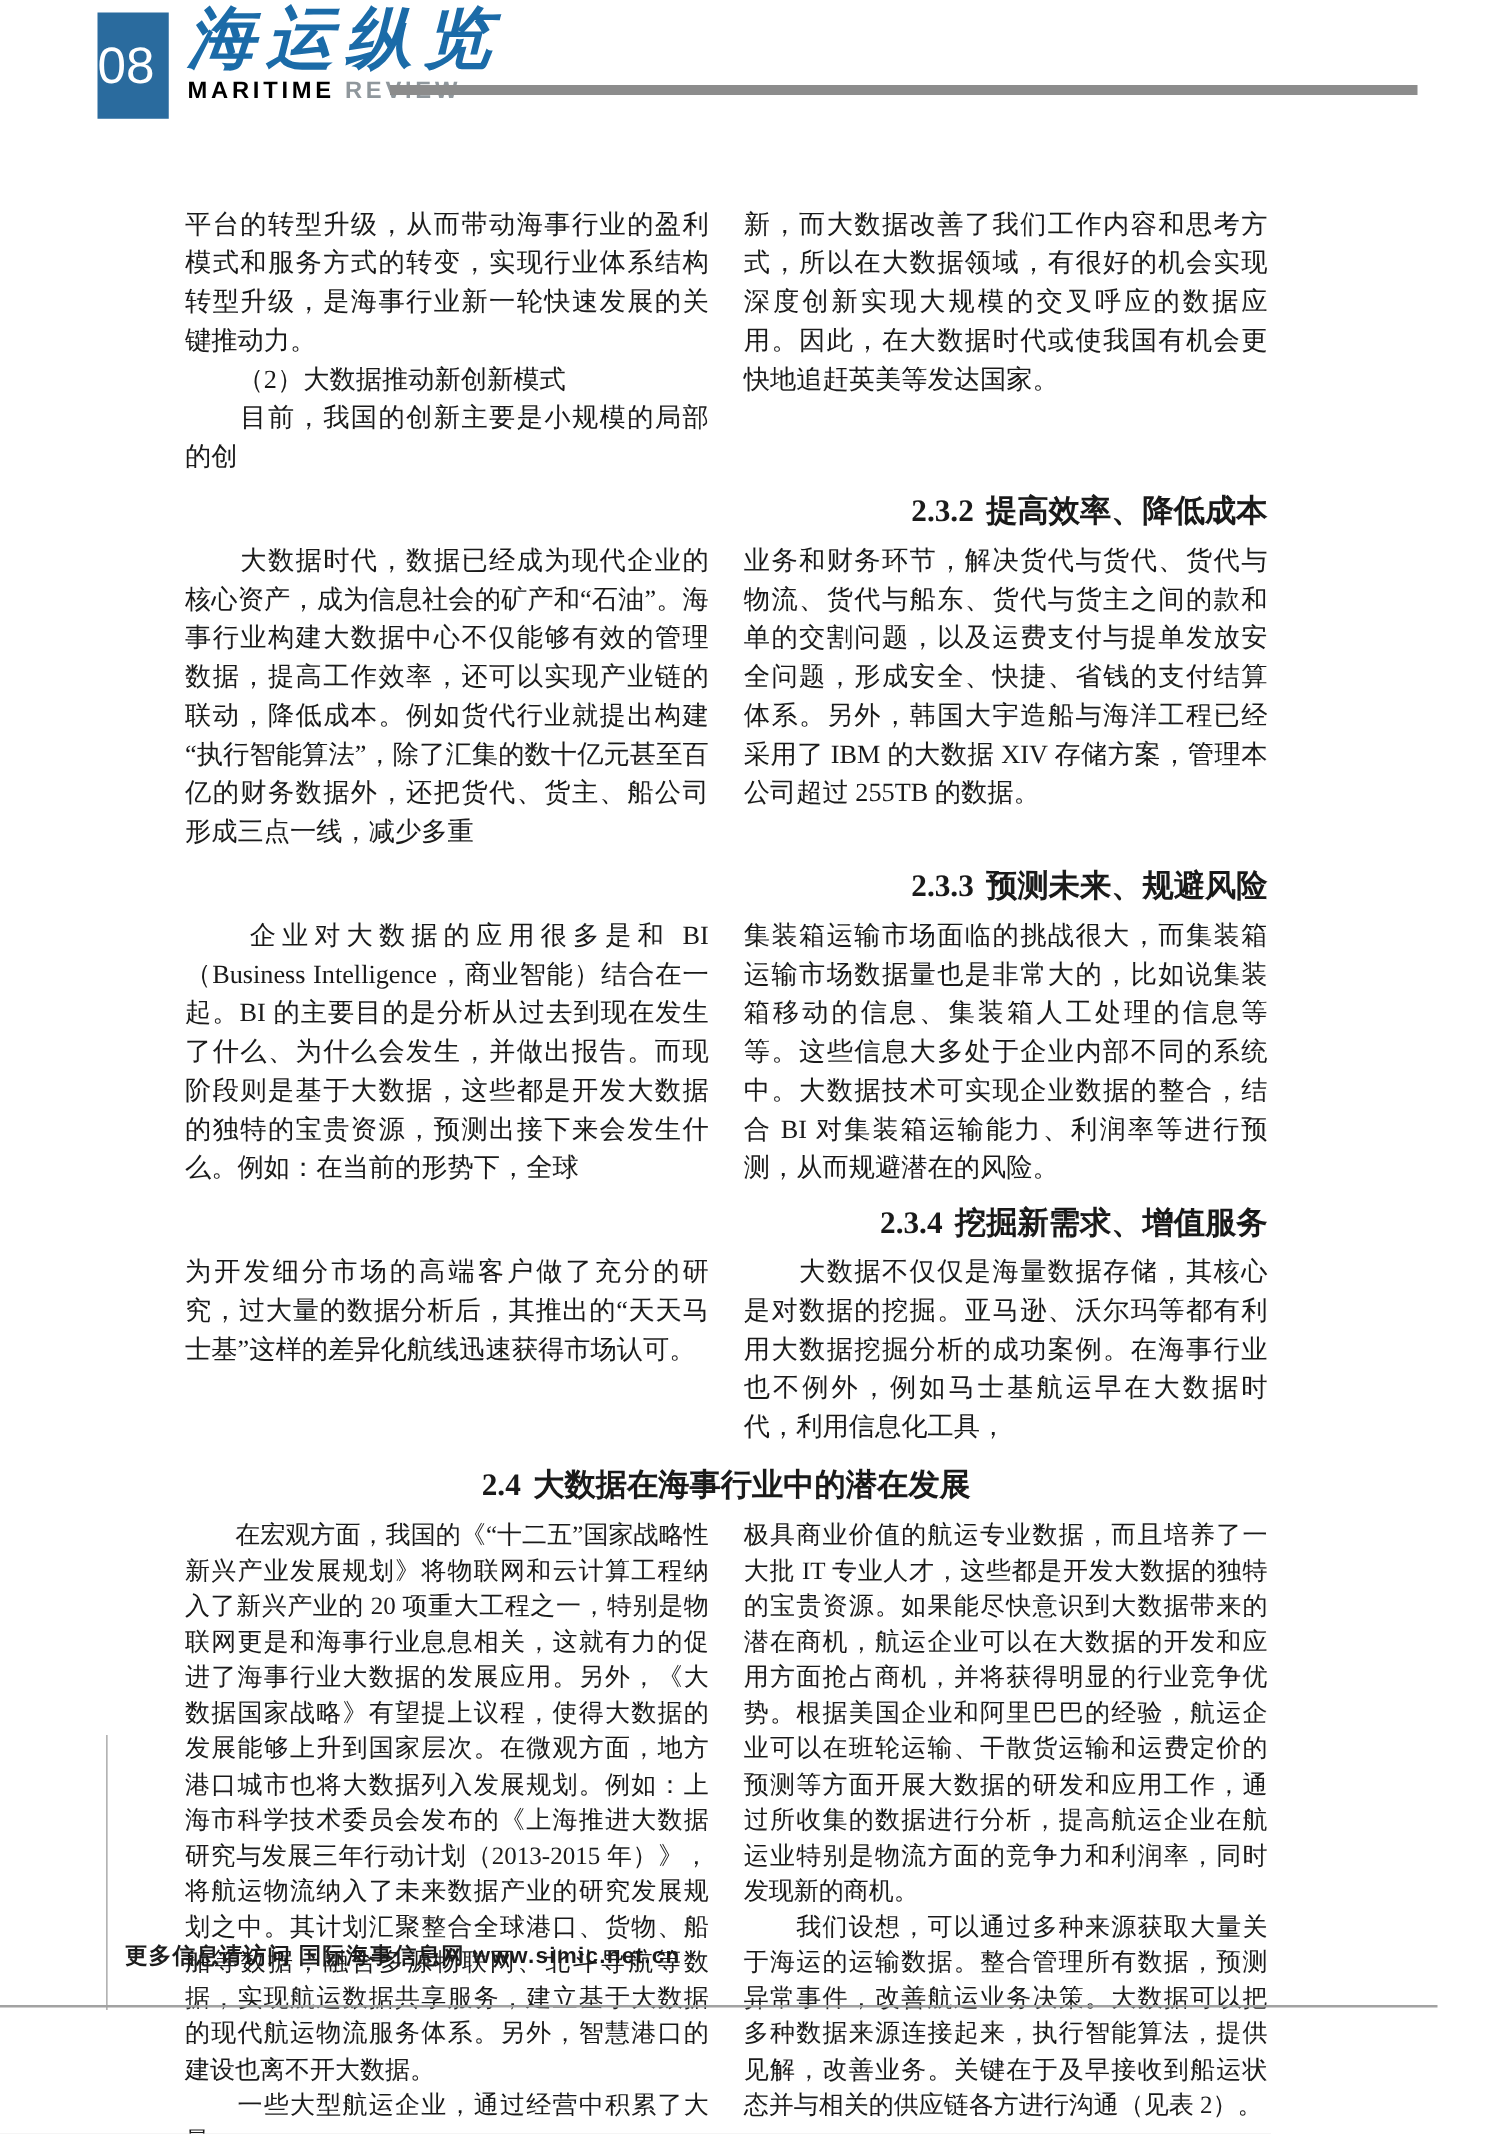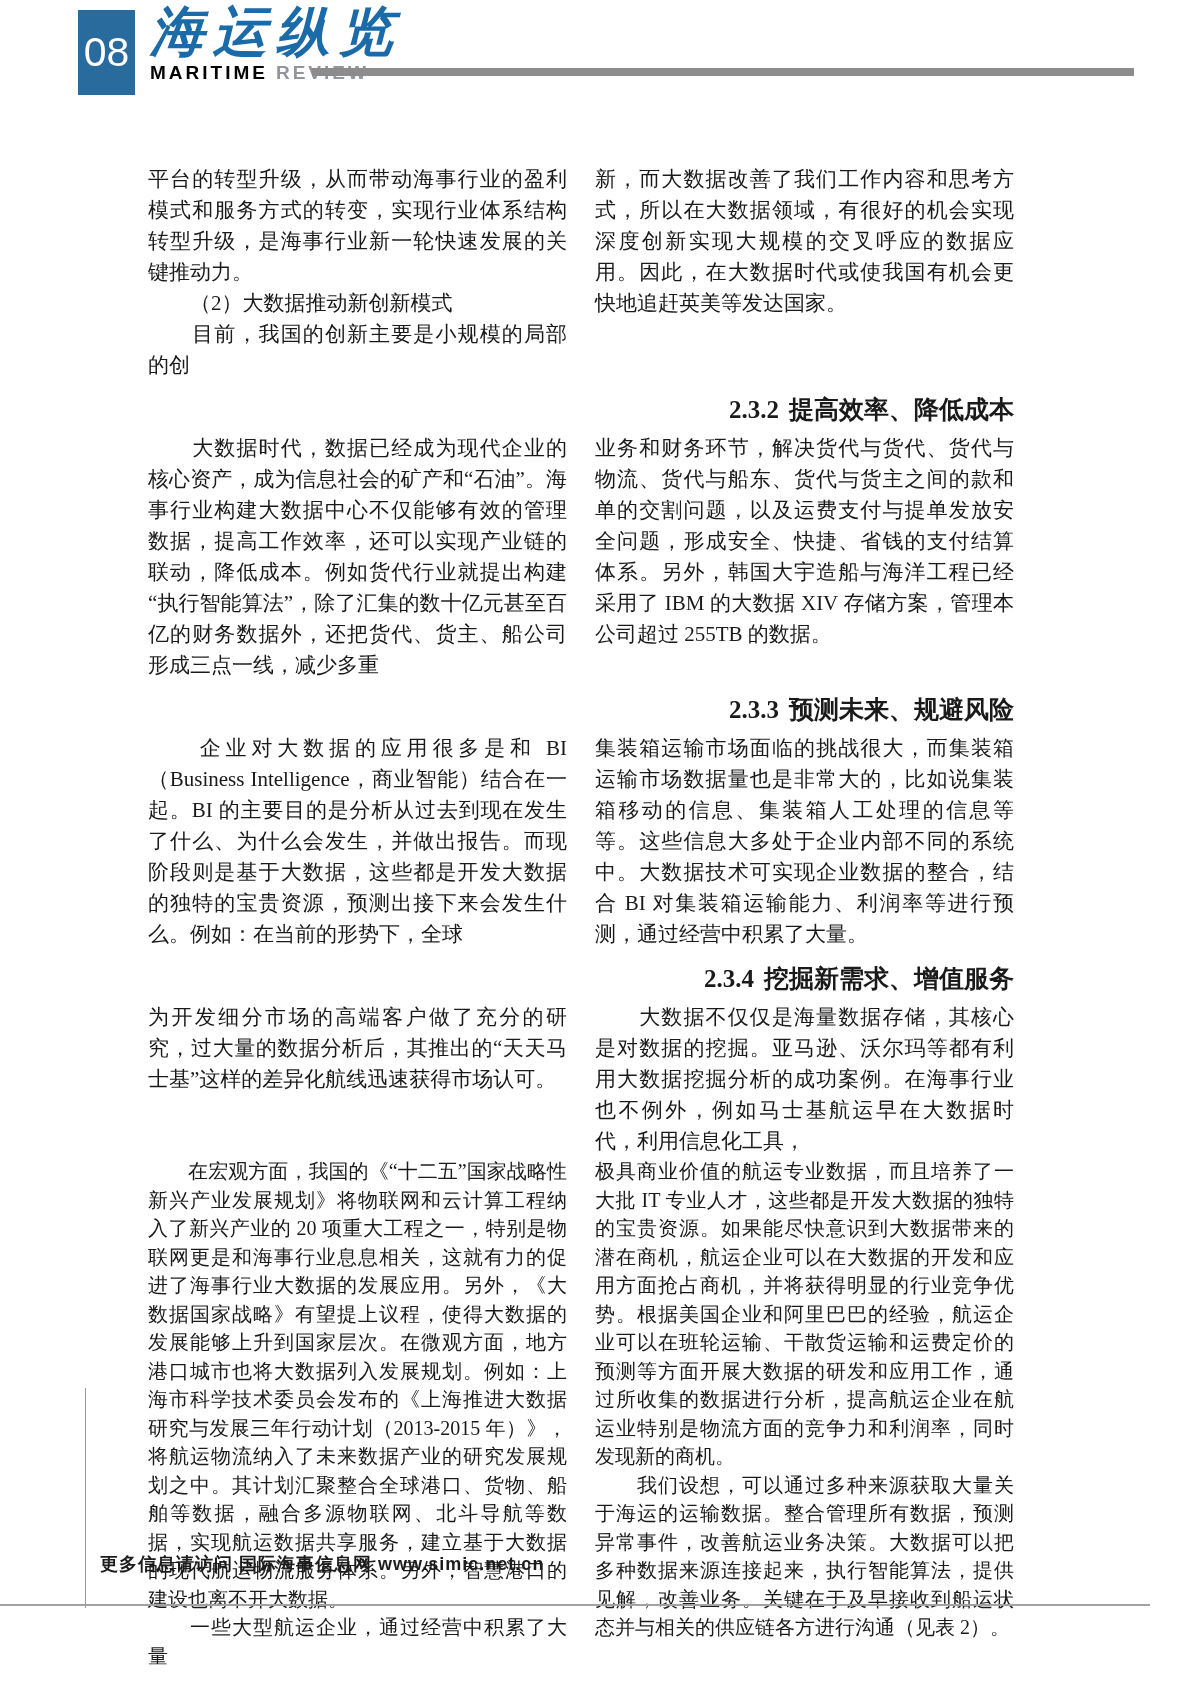--- a/index.html
+++ b/index.html
@@ -13,21 +13,21 @@
     color: #1a1a1a;
     overflow: hidden;
   }
 
   
   .header { position: absolute; top: 10px; left: 78px; right: 66px; height: 96px; }
   .page-badge {
     position: absolute; left: 0; top: 0;
     width: 57px; height: 85px;
     background: #2a6b9e;
-    display: flex; align-items: center; justify-content: center;
+    display: flex; align-items: center; justify-content: flex-start;
     color: #ffffff;
     font-family: "Liberation Sans", sans-serif;
     font-size: 41px; font-weight: 400;
   }
   .logo-block { position: absolute; left: 72px; top: 2px; }
   .logo-cn {
     font-family: Liberation Mono, monospace;
     font-style: italic; font-weight: bold;
     font-size: 54px; line-height: 48px;
     color: #1b6ba8;
@@ -128,35 +128,38 @@
         <div class="col">业务和财务环节，解决货代与货代、货代与物流、货代与船东、货代与货主之间的款和单的交割问题，以及运费支付与提单发放安全问题，形成安全、快捷、省钱的支付结算体系。另外，韩国大宇造船与海洋工程已经采用了 IBM 的大数据 XIV 存储方案，管理本公司超过 255TB 的数据。</div>
       </div>
     </div>
 
     <div>
       <div class="section-heading">
         <span class="sec-num">2.3.3</span><span>预测未来、规避风险</span>
       </div>
       <div class="cols">
         <div class="col">　　企业对大数据的应用很多是和 BI（Business Intelligence，商业智能）结合在一起。BI 的主要目的是分析从过去到现在发生了什么、为什么会发生，并做出报告。而现阶段则是基于大数据，这些都是开发大数据的独特的宝贵资源，预测出接下来会发生什么。例如：在当前的形势下，全球</div>
-        <div class="col">集装箱运输市场面临的挑战很大，而集装箱运输市场数据量也是非常大的，比如说集装箱移动的信息、集装箱人工处理的信息等等。这些信息大多处于企业内部不同的系统中。大数据技术可实现企业数据的整合，结合 BI 对集装箱运输能力、利润率等进行预测，通过经营中积累了大量。</div>
+        <div class="col">集装箱运输市场面临的挑战很大，而集装箱运输市场数据量也是非常大的，比如说集装箱移动的信息、集装箱人工处理的信息等等。这些信息大多处于企业内部不同的系统中。大数据技术可实现企业数据的整合，结合 BI 对集装箱运输能力、利润率等进行预测，从而规避潜在的风险。</div>
       </div>
     </div>
 
     <div>
       <div class="section-heading">
         <span class="sec-num">2.3.4</span><span>挖掘新需求、增值服务</span>
       </div>
       <div class="cols">
         <div class="col">为开发细分市场的高端客户做了充分的研究，过大量的数据分析后，其推出的“天天马士基”这样的差异化航线迅速获得市场认可。</div>
         <div class="col">　　大数据不仅仅是海量数据存储，其核心是对数据的挖掘。亚马逊、沃尔玛等都有利用大数据挖掘分析的成功案例。在海事行业也不例外，例如马士基航运早在大数据时代，利用信息化工具，</div>
       </div>
     </div>
 
     <div>
+      <div class="section-heading centered">
+        <span class="sec-num">2.4</span><span>大数据在海事行业中的潜在发展</span>
+      </div>
       <div class="cols small">
         <div class="col">　　在宏观方面，我国的《“十二五”国家战略性新兴产业发展规划》将物联网和云计算工程纳入了新兴产业的 20 项重大工程之一，特别是物联网更是和海事行业息息相关，这就有力的促进了海事行业大数据的发展应用。另外，《大数据国家战略》有望提上议程，使得大数据的发展能够上升到国家层次。在微观方面，地方港口城市也将大数据列入发展规划。例如：上海市科学技术委员会发布的《上海推进大数据研究与发展三年行动计划（2013-2015 年）》，将航运物流纳入了未来数据产业的研究发展规划之中。其计划汇聚整合全球港口、货物、船舶等数据，融合多源物联网、北斗导航等数据，实现航运数据共享服务，建立基于大数据的现代航运物流服务体系。另外，智慧港口的建设也离不开大数据。
 　　一些大型航运企业，通过经营中积累了大量</div>
         <div class="col">极具商业价值的航运专业数据，而且培养了一大批 IT 专业人才，这些都是开发大数据的独特的宝贵资源。如果能尽快意识到大数据带来的潜在商机，航运企业可以在大数据的开发和应用方面抢占商机，并将获得明显的行业竞争优势。根据美国企业和阿里巴巴的经验，航运企业可以在班轮运输、干散货运输和运费定价的预测等方面开展大数据的研发和应用工作，通过所收集的数据进行分析，提高航运企业在航运业特别是物流方面的竞争力和利润率，同时发现新的商机。
 　　我们设想，可以通过多种来源获取大量关于海运的运输数据。整合管理所有数据，预测异常事件，改善航运业务决策。大数据可以把多种数据来源连接起来，执行智能算法，提供见解，改善业务。关键在于及早接收到船运状态并与相关的供应链各方进行沟通（见表 2）。</div>
       </div>
     </div>
 
   </div>
 

